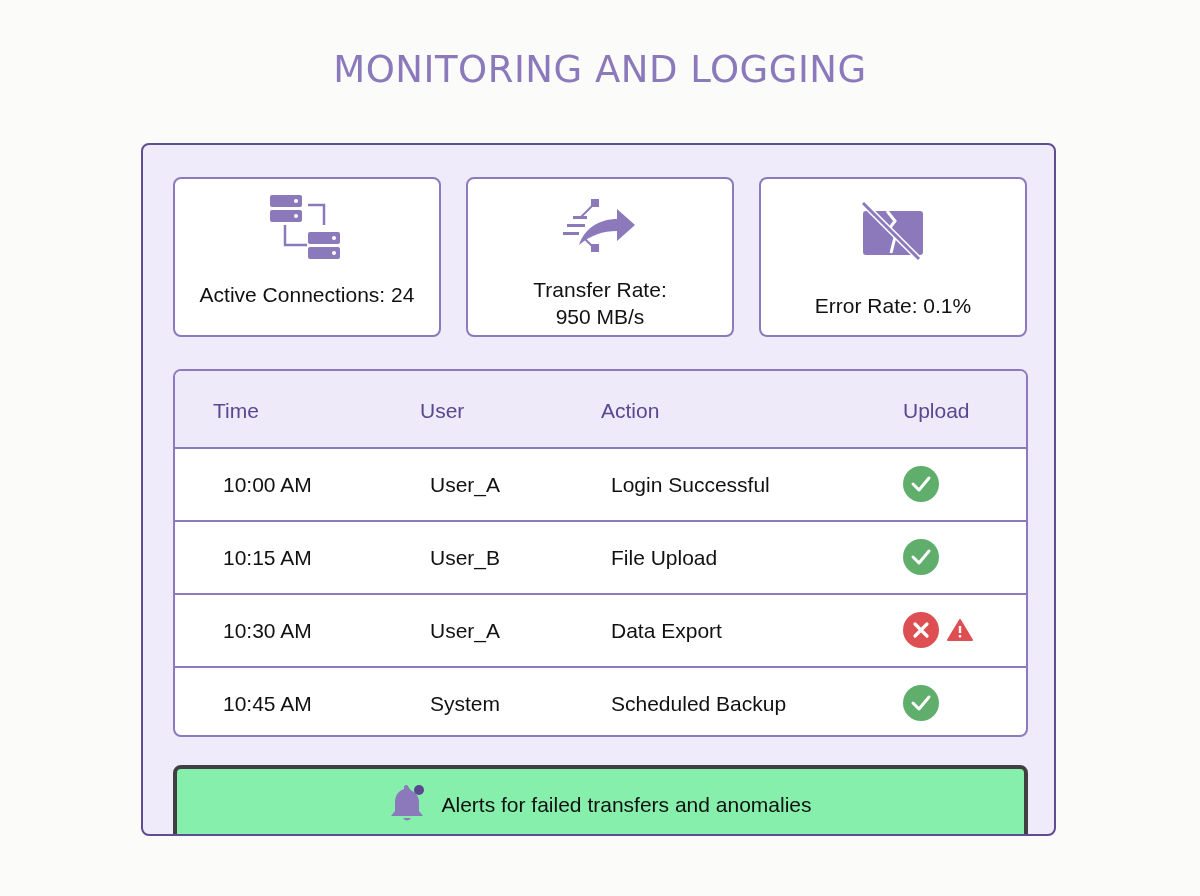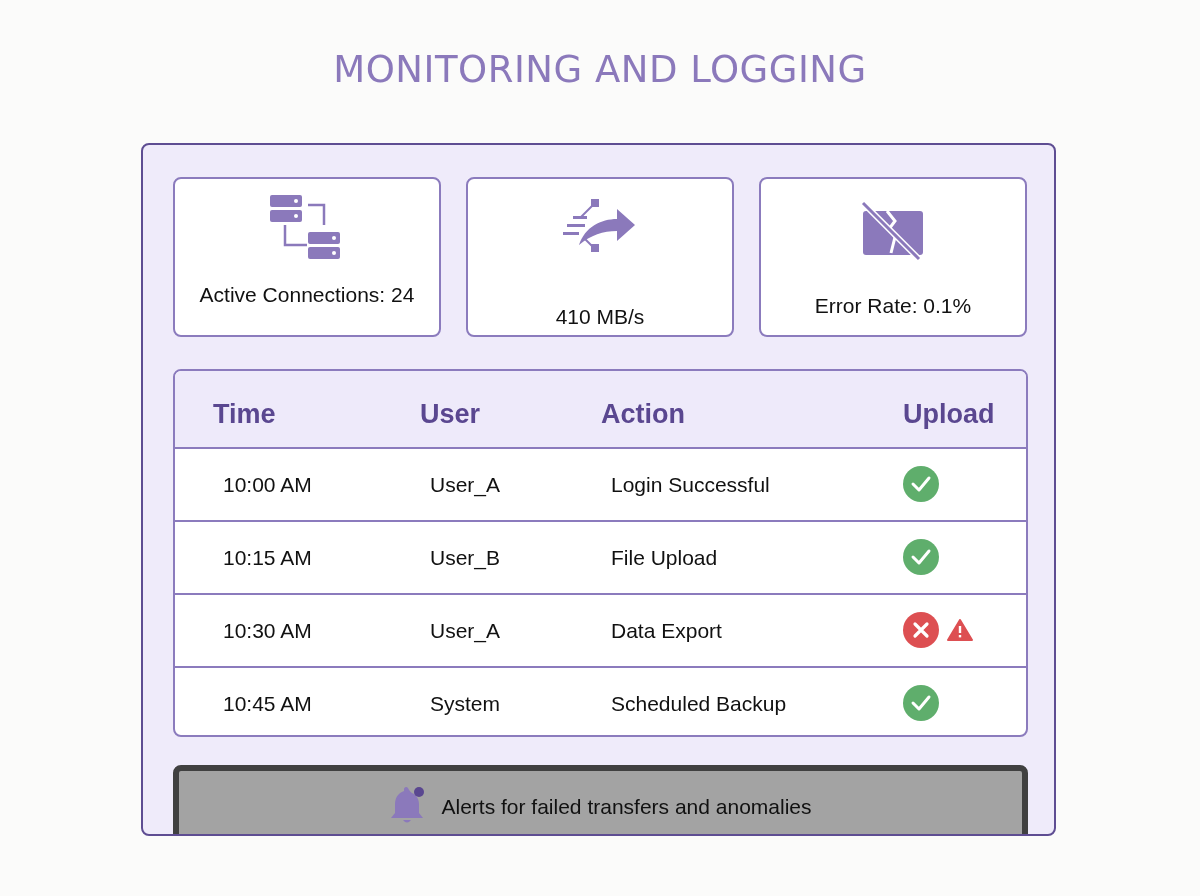--- a/index.html
+++ b/index.html
@@ -30,32 +30,32 @@
   }
   .tbl {
     position: absolute; left: 30px; top: 224px; width: 855px; height: 368px;
     background: #fff; border: 2px solid #8b7bbd; border-radius: 8px; box-sizing: border-box;
     overflow: hidden;
   }
   .thead {
     height: 76px; background: #eeeafa; border-bottom: 2px solid #8b7bbd; position: relative;
   }
   .th {
-    position: absolute; top: 28px; font-size: 27px; font-weight: bold; color: #5a4790;
+    position: absolute; top: 28px; font-size: 21px; font-weight: normal; color: #5a4790;
   }
   .row {
     height: 71px; position: relative; border-bottom: 2px solid #8b7bbd;
   }
   .row:last-child { border-bottom: none; }
   .td { position: absolute; top: 24px; font-size: 21px; color: #111; margin-left: 10px; }
   .c1 { left: 38px; } .c2 { left: 245px; } .c3 { left: 426px; } .c4 { left: 728px; }
   .status { position: absolute; left: 728px; top: 17px; display: flex; align-items: center; gap: 8px; }
   .alert {
     position: absolute; left: 30px; top: 620px; width: 855px; height: 90px;
-    background: #a3a3a3; border: 6px solid #404040; border-radius: 8px; box-sizing: border-box;
+    background: #86efac; border: 4px solid #404040; border-radius: 8px; box-sizing: border-box;
   }
   .alert-inner {
     position: absolute; top: 14px; left: 0; right: 0; display: flex; justify-content: center; align-items: center; gap: 14px;
   }
   .alert-text { font-size: 21px; color: #111; }
 </style>
 </head>
 <body>
 
 <div class="title">MONITORING AND LOGGING</div>
@@ -86,21 +86,22 @@
         <rect x="28" y="0" width="8" height="8" fill="#8b79bb"></rect>
         <path d="M30 6 L18 18" stroke="#8b79bb" stroke-width="2" fill="none"></path>
         <rect x="10" y="17" width="14" height="3" fill="#8b79bb"></rect>
         <rect x="4" y="25" width="18" height="3" fill="#8b79bb"></rect>
         <rect x="0" y="33" width="16" height="3" fill="#8b79bb"></rect>
         <path d="M16 46 C22 28 38 20 54 20 L54 10 L72 26 L54 42 L54 32 C40 32 28 36 16 46 Z" fill="#8b79bb"></path>
         <path d="M22 40 L30 48" stroke="#8b79bb" stroke-width="2" fill="none"></path>
         <rect x="28" y="45" width="8" height="8" fill="#8b79bb"></rect>
       </svg>
     </span>
-    <div class="label" style="top:124px;">410 MB/s</div>
+    <div class="label" style="top:97px;">Transfer Rate:</div>
+    <div class="label" style="top:124px;">950 MB/s</div>
   </div>
 
   <div class="card" style="left:616px;">
     <span class="icon" style="top:22px;">
       <svg width="64" height="60" viewBox="0 0 64 60">
         <rect x="2" y="10" width="60" height="44" rx="3" fill="#8b79bb"></rect>
         <path d="M26 10 L34 20 L28 28 L34 36 L30 52" stroke="#fff" stroke-width="3" fill="none"></path>
         <line x1="2" y1="2" x2="58" y2="58" stroke="#fff" stroke-width="6"></line>
         <line x1="2" y1="2" x2="58" y2="58" stroke="#8b79bb" stroke-width="3"></line>
       </svg>

